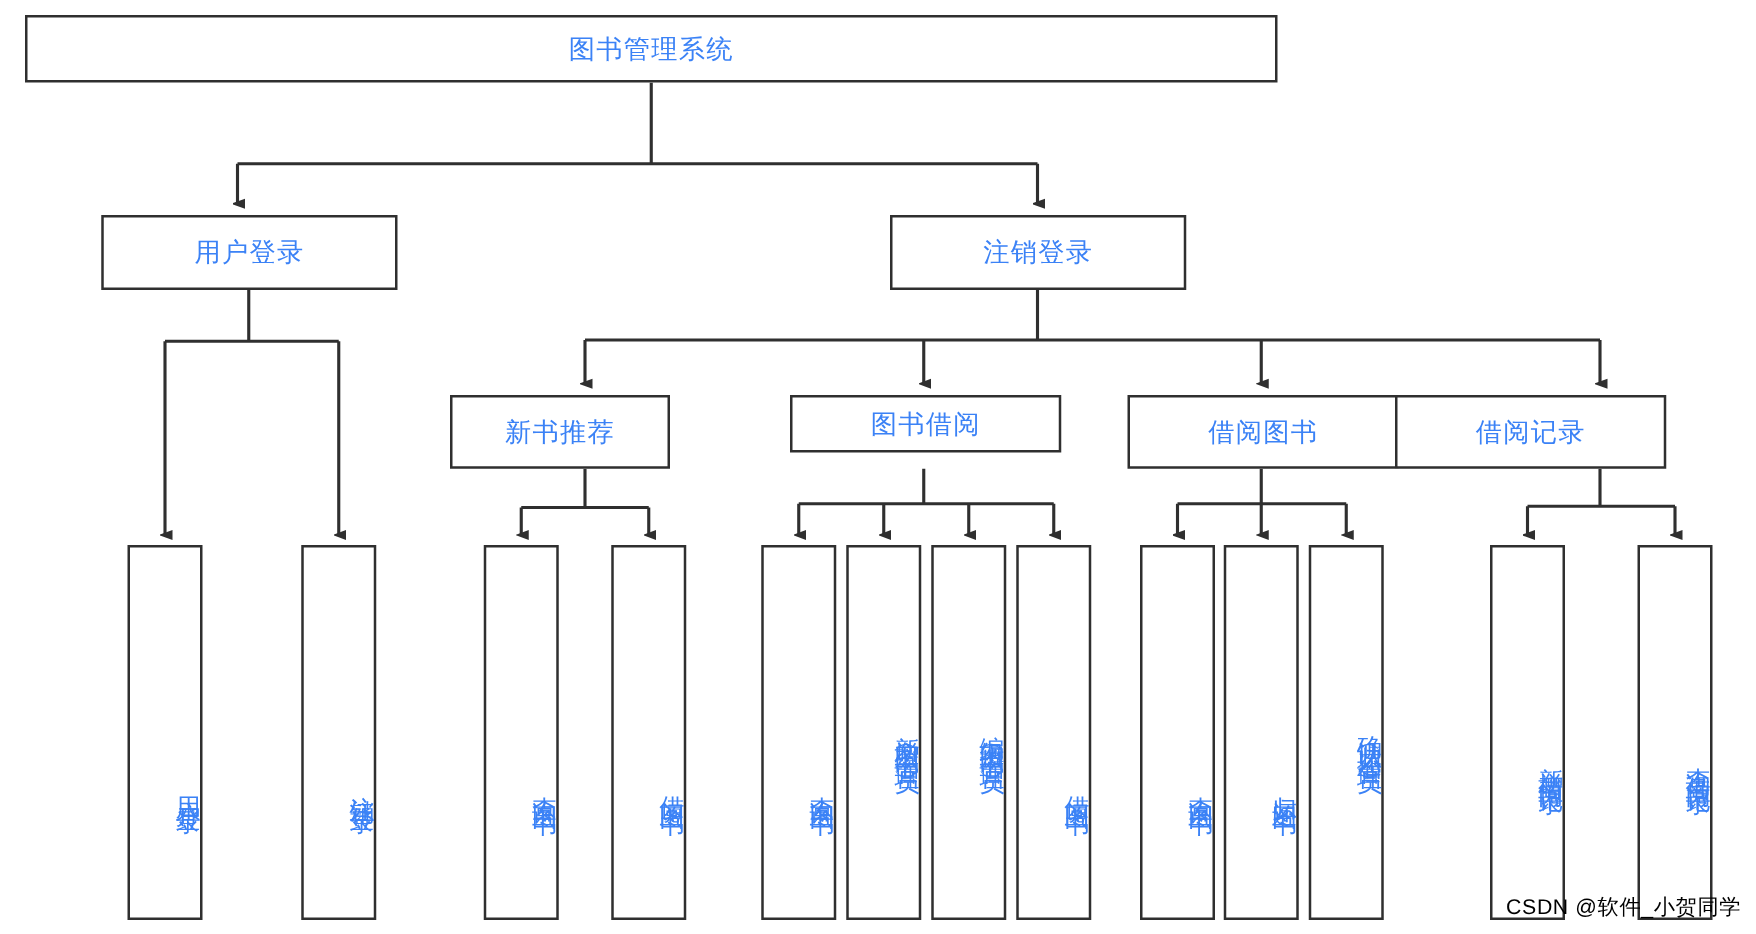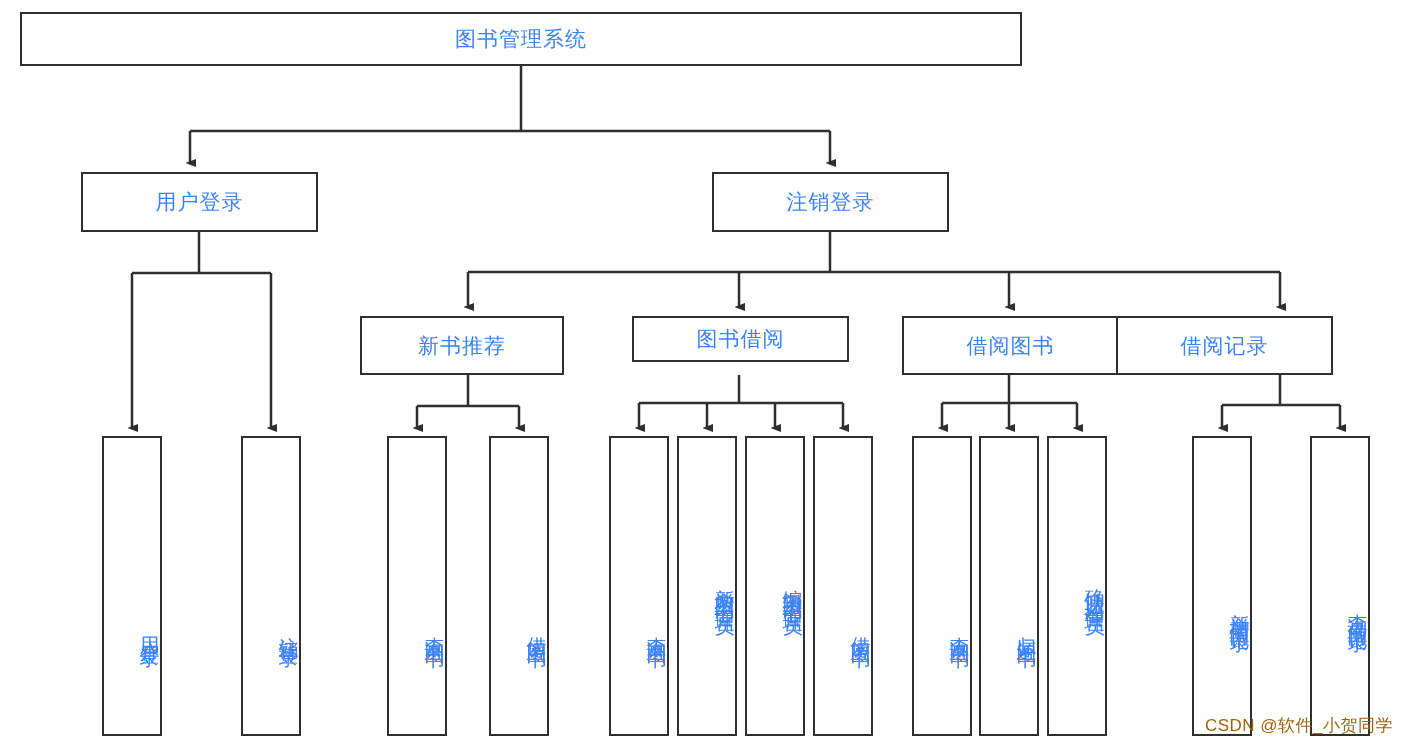--- a/index.html
+++ b/index.html
@@ -51,21 +51,21 @@
   .node.vert .vtext {
     writing-mode: vertical-rl;
     text-orientation: upright;
     line-height: 1;
   }
   #watermark {
     position: absolute;
     right: 12px;
     bottom: 10px;
     font-size: 17px;
-    color: #a16207;
+    color: #000000;
     letter-spacing: 0.5px;
     white-space: nowrap;
     pointer-events: none;
   }
 </style>
 </head>
 <body>
 
 <div id="canvas">
 
@@ -123,21 +123,21 @@
     <span>图书管理系统</span>
   </div>
 
   <div class="node horiz" style="left:81px; top:172px; width:237px; height:60px;">
     <span>用户登录</span>
   </div>
   <div class="node horiz" style="left:712px; top:172px; width:237px; height:60px;">
     <span>注销登录</span>
   </div>
 
-  <div class="node horiz" style="left:360px; top:316px; width:204px; height:59px;">
+  <div class="node horiz" style="left:360px; top:316px; width:176px; height:59px;">
     <span>新书推荐</span>
   </div>
   <div class="node horiz" style="left:632px; top:316px; width:217px; height:46px;">
     <span>图书借阅</span>
   </div>
   <div class="node horiz" style="left:902px; top:316px; width:217px; height:59px;">
     <span>借阅图书</span>
   </div>
   <div class="node horiz" style="left:1116px; top:316px; width:217px; height:59px;">
     <span>借阅记录</span>

